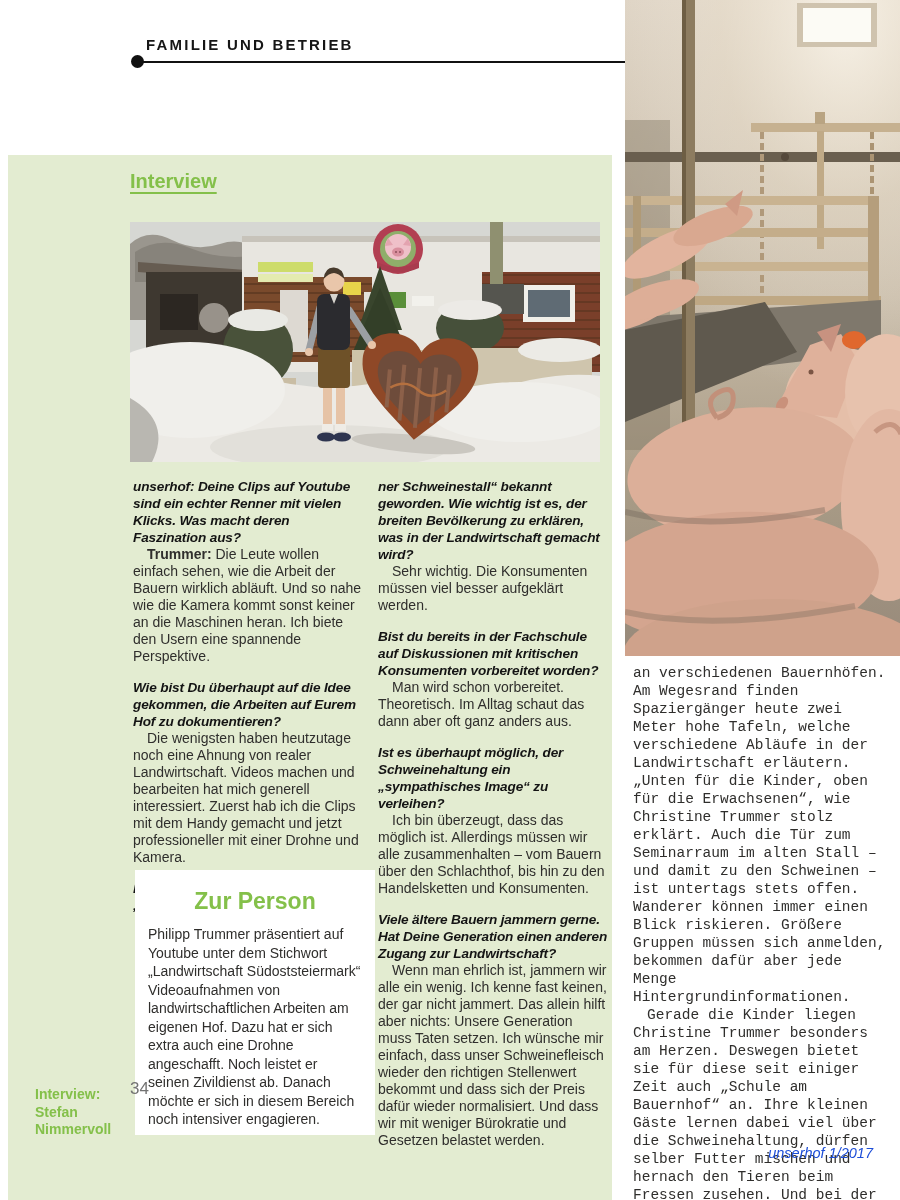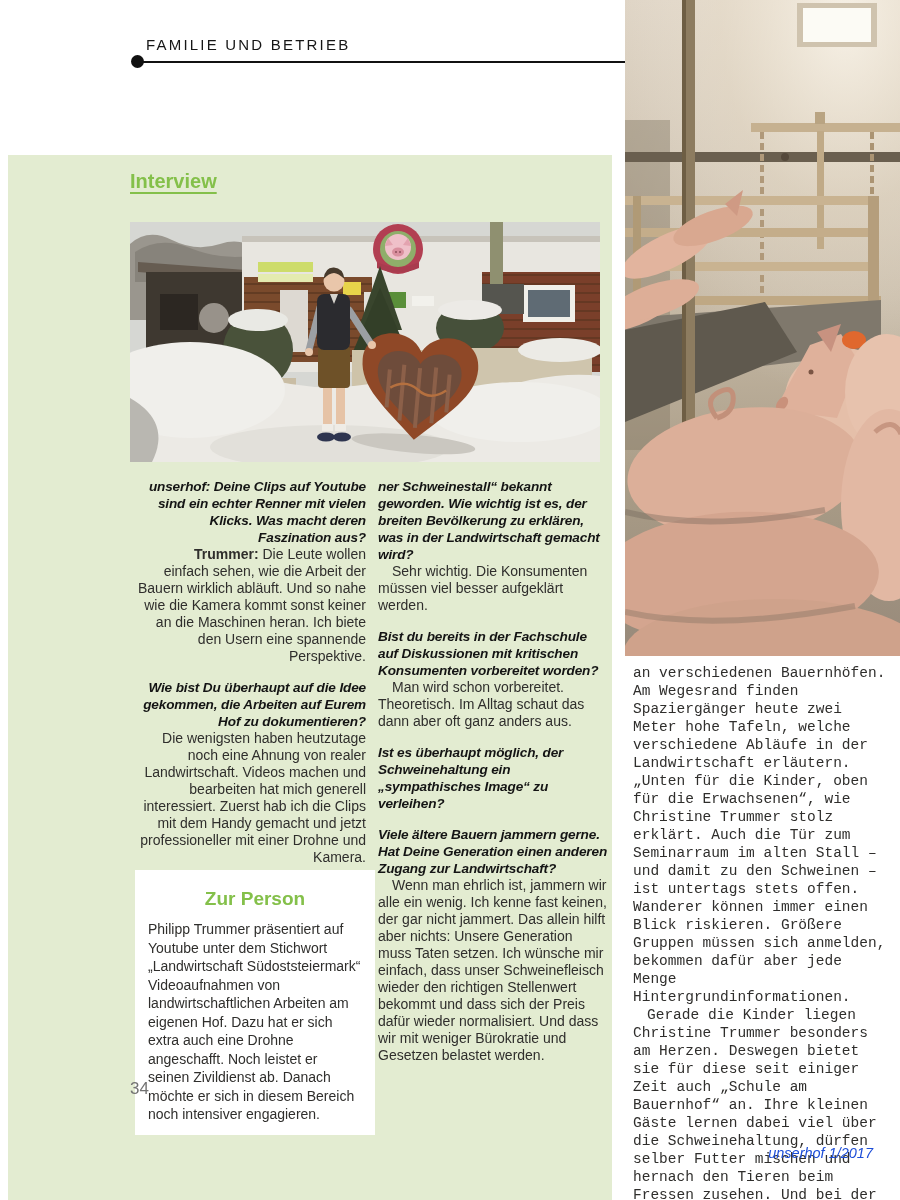--- a/index.html
+++ b/index.html
@@ -1,46 +1,46 @@
 <!DOCTYPE html>
 <html style="--accent: #84c04a; --panel: #e3ecd1; --rust: #8f4827;"><head>
 <meta charset="utf-8">
 <style>
   html,body{margin:0;padding:0;background:#ffffff;}
   .page{position:relative;width:900px;height:1200px;background:#ffffff;overflow:hidden;
         font-family:"Liberation Sans", sans-serif;color:#2f2e2c;}
   
   .section-header{position:absolute;left:146px;top:36px;font-size:15px;letter-spacing:2.2px;
-        color:#161616;font-weight:400;}
+        color:#161616;font-weight:700;}
   .header-dot{position:absolute;left:131px;top:55px;width:13px;height:13px;border-radius:50%;background:#111;}
   .header-rule{position:absolute;left:137px;top:61px;width:491px;height:2px;background:#111;}
   
   .green-panel{position:absolute;left:8px;top:155px;width:604px;height:1045px;background:var(--panel,#e3ecd1);}
   .article-title{position:absolute;left:130px;top:170px;width:470px;margin:0;text-align:left;
         font-size:20px;font-weight:bold;color:var(--accent,#84c04a);
         text-decoration:underline;text-decoration-thickness:2px;text-underline-offset:4px;}
   
   .photo-main{position:absolute;left:130px;top:222px;width:470px;height:240px;overflow:hidden;}
   .photo-side{position:absolute;left:625px;top:0;width:275px;height:656px;overflow:hidden;}
   .photo-main svg,.photo-side svg{display:block;}
   
   .col{position:absolute;font-size:14px;line-height:17px;}
-  .col-left{left:133px;top:478px;width:233px;text-align:right;}
+  .col-left{left:133px;top:478px;width:233px;}
   .col-mid{left:378px;top:478px;width:231px;}
   .col-right{left:633px;top:664px;width:253px;font-size:14.5px;line-height:18px;font-family:Liberation Mono, monospace;}
   .col p{margin:0;}
   .col p.q{font-weight:bold;font-style:italic;font-size:13.6px;letter-spacing:-0.15px;
         color:#141414;margin-top:14px;}
   .col p.q:first-child{margin-top:0;}
   .col p.a{text-indent:14px;}
   .col p.body.ind{text-indent:14px;}
   
   .person-box{position:absolute;left:135px;top:870px;width:240px;height:265px;background:#ffffff;
         box-sizing:border-box;padding:12px 13px 10px;}
-  .person-box h3{margin:6px 0 10px;text-align:center;font-size:19px;color:var(--accent,#84c04a);}
+  .person-box h3{margin:6px 0 10px;text-align:center;font-size:23px;color:var(--accent,#84c04a);}
   .person-box p{margin:0;font-size:14px;line-height:18.5px;}
   
   .credit{position:absolute;left:35px;top:1086px;width:110px;font-weight:bold;
         font-size:14px;line-height:17.5px;color:var(--accent,#84c04a);}
   .page-number{position:absolute;left:130px;top:1079px;font-size:17px;color:#737373;}
   .issue{position:absolute;left:633px;top:1145px;width:240px;text-align:right;
         font-style:italic;font-size:14.5px;color:#1d4ed8;}
   
   .heart-ring{fill:var(--rust,#8f4827);}
   .heart-core{fill:#6e4c3b;}
@@ -251,30 +251,36 @@
       <p class="q">Wie bist Du überhaupt auf die Idee gekommen, die Arbeiten auf Eurem Hof zu dokumentieren?</p>
       <p class="a">Die wenigsten haben heutzutage noch eine Ahnung von realer Landwirtschaft. Videos machen und bearbeiten hat mich generell interessiert. Zuerst hab ich die Clips mit dem Handy gemacht und jetzt professioneller mit einer Drohne und Kamera.</p>
       <p class="q">Euer Betrieb ist ja bereits als „Gläser-</p>
     </div>
   <div class="col col-mid">
       <p class="q">ner Schweinestall“ bekannt geworden. Wie wichtig ist es, der breiten Bevölkerung zu erklären, was in der Landwirtschaft gemacht wird?</p>
       <p class="a">Sehr wichtig. Die Konsumenten müssen viel besser aufgeklärt werden.</p>
       <p class="q">Bist du bereits in der Fachschule auf Diskussionen mit kritischen Konsumenten vorbereitet worden?</p>
       <p class="a">Man wird schon vorbereitet. Theoretisch. Im Alltag schaut das dann aber oft ganz anders aus.</p>
       <p class="q">Ist es überhaupt möglich, der Schweinehaltung ein „sympathisches Image“ zu verleihen?</p>
+      <p class="a">Ich bin überzeugt, dass das möglich ist. Allerdings müssen wir alle zusammenhalten – vom Bauern über den Schlachthof, bis hin zu den Handelsketten und Konsumenten.</p>
       <p class="q">Viele ältere Bauern jammern gerne. Hat Deine Generation einen anderen Zugang zur Landwirtschaft?</p>
       <p class="a">Wenn man ehrlich ist, jammern wir alle ein wenig. Ich kenne fast keinen, der gar nicht jammert. Das allein hilft aber nichts: Unsere Generation muss Taten setzen. Ich wünsche mir einfach, dass unser Schweinefleisch wieder den richtigen Stellenwert bekommt und dass sich der Preis dafür wieder normalisiert. Und dass wir mit weniger Bürokratie und Gesetzen belastet werden.</p>
     </div>
   <div class="col col-right">
       <p class="body">an verschiedenen Bauernhöfen. Am Wegesrand finden Spaziergänger heute zwei Meter hohe Tafeln, welche verschiedene Abläufe in der Landwirtschaft erläutern. „Unten für die Kinder, oben für die Erwachsenen“, wie Christine Trummer stolz erklärt. Auch die Tür zum Seminarraum im alten Stall – und damit zu den Schweinen – ist untertags stets offen. Wanderer können immer einen Blick riskieren. Größere Gruppen müssen sich anmelden, bekommen dafür aber jede Menge Hintergrundinformationen.</p>
       <p class="body ind">Gerade die Kinder liegen Christine Trummer besonders am Herzen. Deswegen bietet sie für diese seit einiger Zeit auch „Schule am Bauernhof“ an. Ihre kleinen Gäste lernen dabei viel über die Schweinehaltung, dürfen selber Futter mischen und hernach den Tieren beim Fressen zusehen. Und bei der „Geschmacksschule“ werden Produkte von befreundeten Bauern verkostet. „Wir müssen den Bezug zu den Lebensmitteln wieder herstellen“, meint die Landwirtin, „das geht am</p>
     </div>
 
   <aside class="person-box">
     <h3>Zur Person</h3>
     <p>Philipp Trummer präsentiert auf Youtube unter dem Stichwort „Landwirtschaft Südoststeiermark“ Videoaufnahmen von landwirtschaftlichen Arbeiten am eigenen Hof. Dazu hat er sich extra auch eine Drohne angeschafft. Noch leistet er seinen Zivildienst ab. Danach möchte er sich in diesem Bereich noch intensiver engagieren.</p>
   </aside>
 
+  <div class="credit">
+    <div>Interview:</div>
+    <div>Stefan</div>
+    <div>Nimmervoll</div>
+  </div>
 
   <div class="page-number">34</div>
   <div class="issue">unserhof 1/2017</div>
 
 </div>
 
 </body></html>

